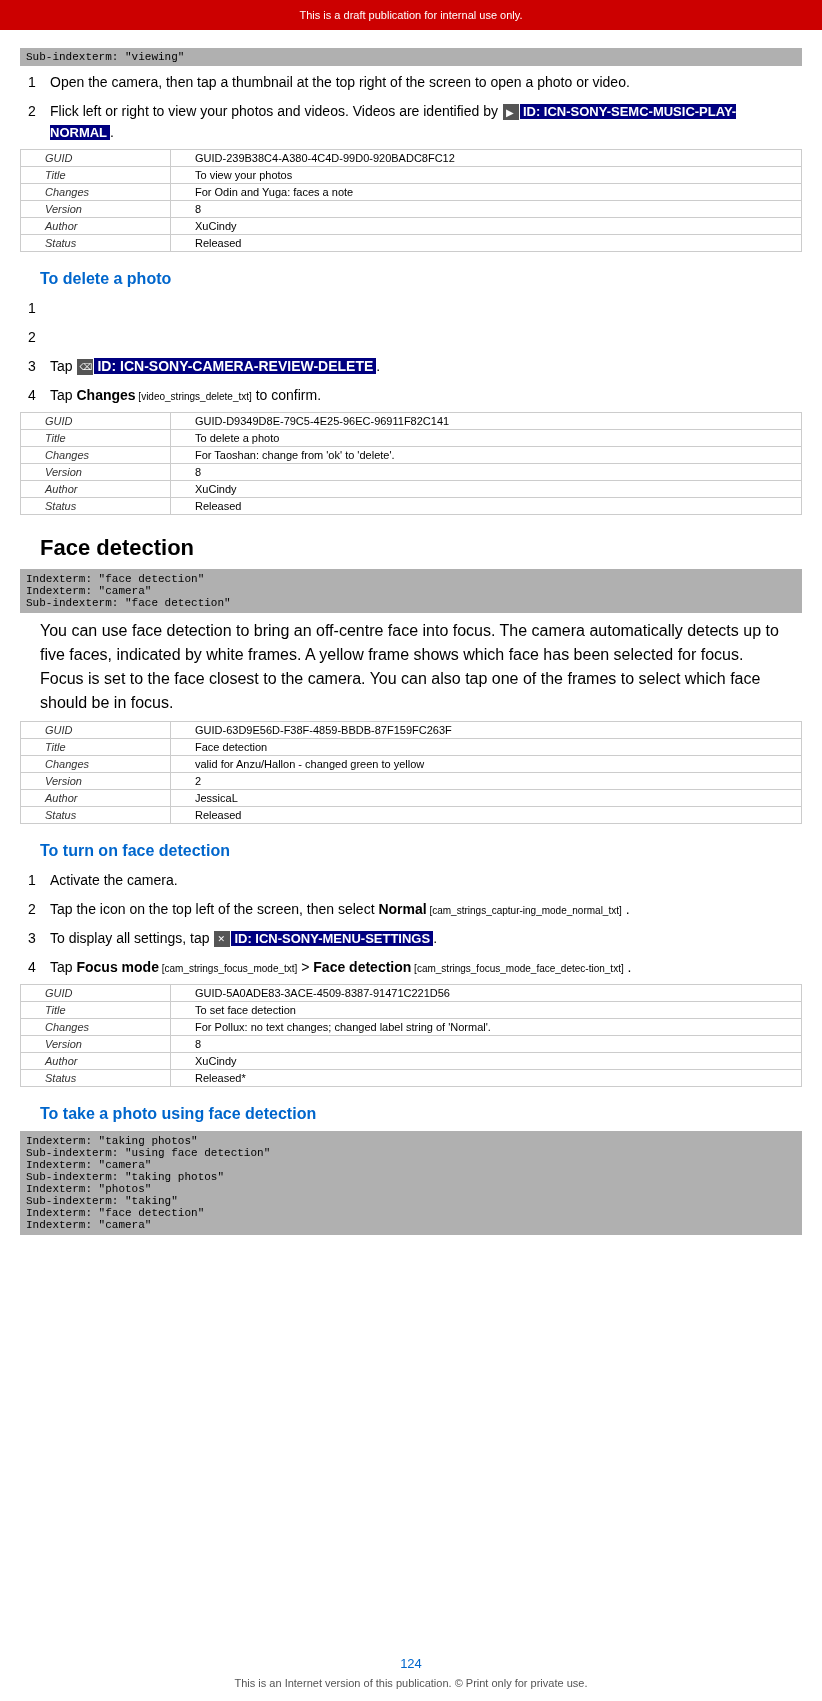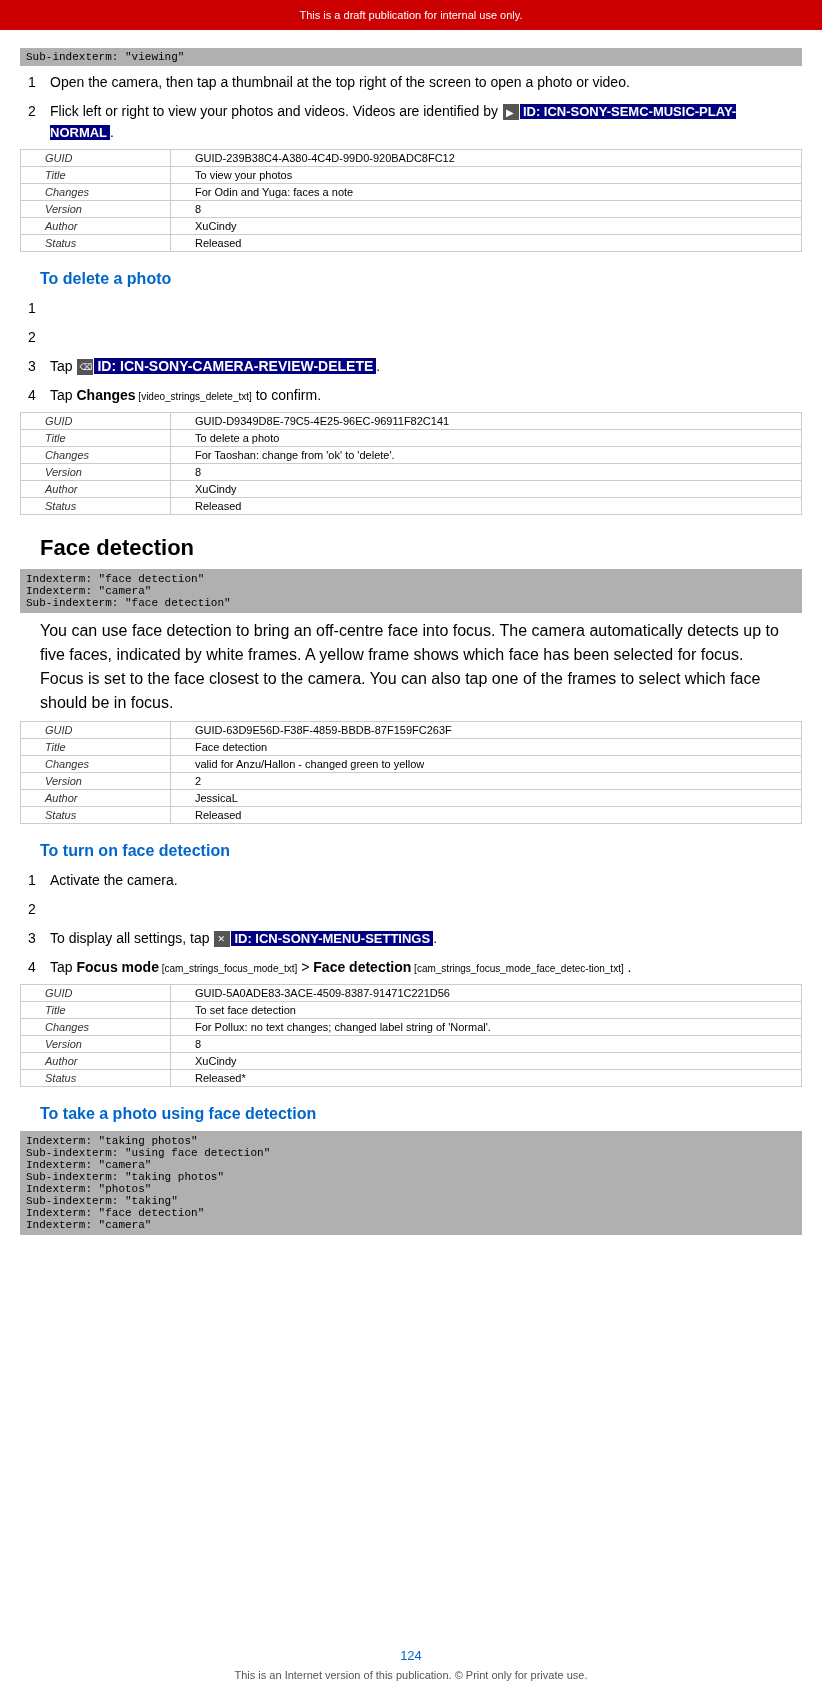--- a/index.html
+++ b/index.html
@@ -117,21 +117,21 @@
       background: #b0b0b0;
       font-family: 'Courier New', monospace;
       font-size: 11px;
       padding: 4px 6px;
       margin: 8px 0 6px 0;
       white-space: pre-line;
     }
 
     .page-footer {
       position: absolute;
-      bottom: 20px;
+      bottom: 12px;
       width: 100%;
       text-align: center;
     }
 
     .page-number {
       font-size: 13px;
       color: #0066cc;
       margin-bottom: 6px;
     }
 
@@ -320,20 +320,23 @@
 
   <div class="section-heading">To turn on face detection</div>
 
   <ol class="numbered-list">
     <li>
       <span class="num">1</span>
       <span class="content">Activate the camera.</span>
     </li>
     <li>
       <span class="num">2</span>
+      <span class="content">
+        Tap the icon on the top left of the screen, then select <strong>Normal</strong><span class="ref-text"> [cam_strings_captur-ing_mode_normal_txt]</span> .
+      </span>
     </li>
     <li>
       <span class="num">3</span>
       <span class="content">
         To display all settings, tap <span class="icon-inline settings-icon"></span><span class="highlight-box">ID: ICN-SONY-MENU-SETTINGS</span>.
       </span>
     </li>
     <li>
       <span class="num">4</span>
       <span class="content">

